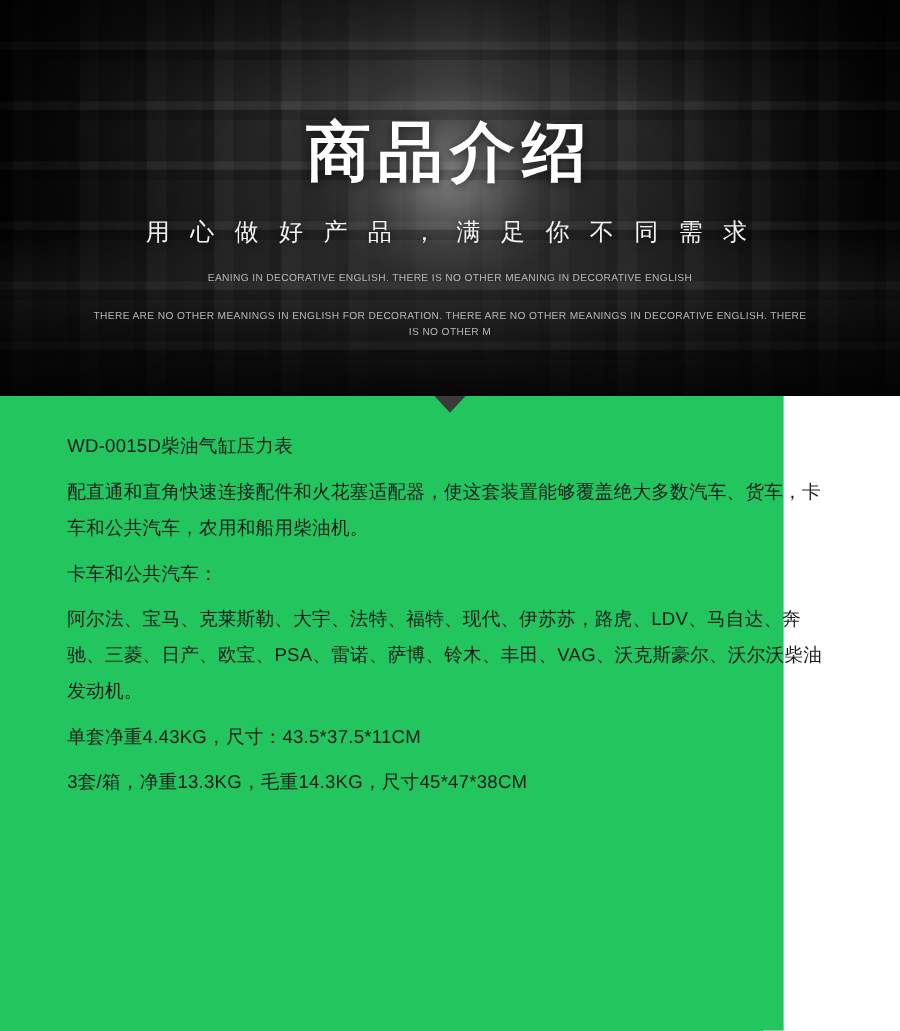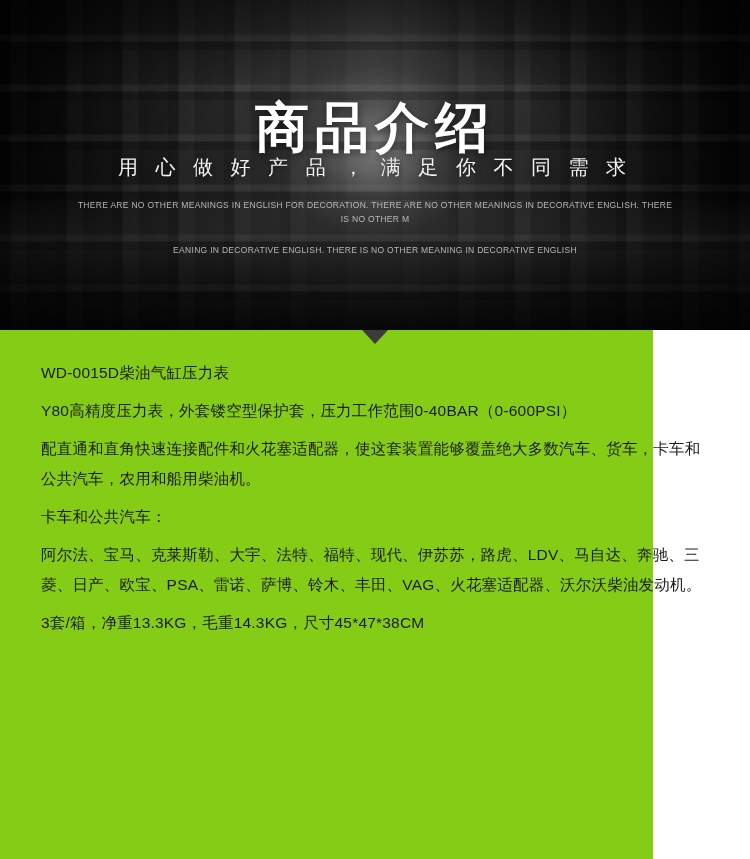--- a/index.html
+++ b/index.html
@@ -10,21 +10,21 @@
   body {
     width: 750px;
     height: 859px;
     font-family: "Liberation Sans", sans-serif;
     overflow: hidden;
   }
   .page {
     position: relative;
     width: 653px;
     height: 859px;
-    background: #84cc16;
+    background: #22c55e;
   }
 
   
   .hero {
     position: relative;
     width: 750px;
     height: 330px;
     background: #141414;
     overflow: hidden;
   }
@@ -89,25 +89,27 @@
   .hero-title {
     margin-top: 100px;
     color: #ffffff;
     font-size: 54px;
     font-weight: bold;
     letter-spacing: 6px;
     line-height: 1;
     text-shadow: 0 2px 10px rgba(0,0,0,0.6);
   }
   .hero-sub {
+    margin-top: 26px;
     color: #f2f2f2;
     font-size: 20px;
     letter-spacing: 6px;
     font-weight: normal;
     text-shadow: 0 1px 6px rgba(0,0,0,0.6);
+    font-family: Liberation Serif, serif;
   }
   .hero-en {
     margin: 18px auto 0;
     width: 600px;
     color: #cfcfcf;
     font-size: 8.5px;
     line-height: 1.6;
     letter-spacing: .3px;
     opacity: .85;
   }
@@ -129,21 +131,21 @@
     border-right: 13px solid transparent;
     border-top: 14px solid #3b3b3b;
   }
 
   
   .desc {
     position: absolute;
     left: 0;
     top: 358px;
     width: 750px;
-    padding: 0 41px;
+    padding: 0 56px;
     box-sizing: border-box;
   }
   .desc p {
     margin: 0 0 8px 0;
     color: #1c1c1c;
     font-size: 15.5px;
     line-height: 30px;
     letter-spacing: .2px;
     white-space: nowrap;
   }
@@ -158,31 +160,31 @@
 
   <div class="hero">
     <div class="hero-photo"></div>
     <div class="hero-shelves"></div>
     <div class="hero-uprights"></div>
     <div class="hero-vignette"></div>
 
     <div class="hero-content">
       <div class="hero-title">商品介绍</div>
       <div class="hero-sub">用 心 做 好 产 品 ， 满 足 你 不 同 需 求</div>
+      <div class="hero-en">EANING IN DECORATIVE ENGLISH. THERE IS NO OTHER MEANING IN DECORATIVE ENGLISH</div>
       <div class="hero-en">THERE ARE NO OTHER MEANINGS IN ENGLISH FOR DECORATION. THERE ARE NO OTHER MEANINGS IN DECORATIVE ENGLISH. THERE IS NO OTHER M</div>
-      <div class="hero-en">EANING IN DECORATIVE ENGLISH. THERE IS NO OTHER MEANING IN DECORATIVE ENGLISH</div>
     </div>
   </div>
 
   <div class="arrow-wrap">
     <span class="arrow"></span>
   </div>
 
   <div class="desc">
     <p>WD-0015D柴油气缸压力表</p>
-    <p>Y80高精度压力表，外套镂空型保护套，压力工作范围0-40BAR（0-600PSI）</p>
     <p class="wrap">配直通和直角快速连接配件和火花塞适配器，使这套装置能够覆盖绝大多数汽车、货车，卡车和公共汽车，农用和船用柴油机。</p>
     <p>卡车和公共汽车：</p>
-    <p class="wrap">阿尔法、宝马、克莱斯勒、大宇、法特、福特、现代、伊苏苏，路虎、LDV、马自达、奔驰、三菱、日产、欧宝、PSA、雷诺、萨博、铃木、丰田、VAG、火花塞适配器、沃尔沃柴油发动机。</p>
+    <p class="wrap">阿尔法、宝马、克莱斯勒、大宇、法特、福特、现代、伊苏苏，路虎、LDV、马自达、奔驰、三菱、日产、欧宝、PSA、雷诺、萨博、铃木、丰田、VAG、沃克斯豪尔、沃尔沃柴油发动机。</p>
+    <p>单套净重4.43KG，尺寸：43.5*37.5*11CM</p>
     <p>3套/箱，净重13.3KG，毛重14.3KG，尺寸45*47*38CM</p>
   </div>
 
 </div>
 
 </body></html>

